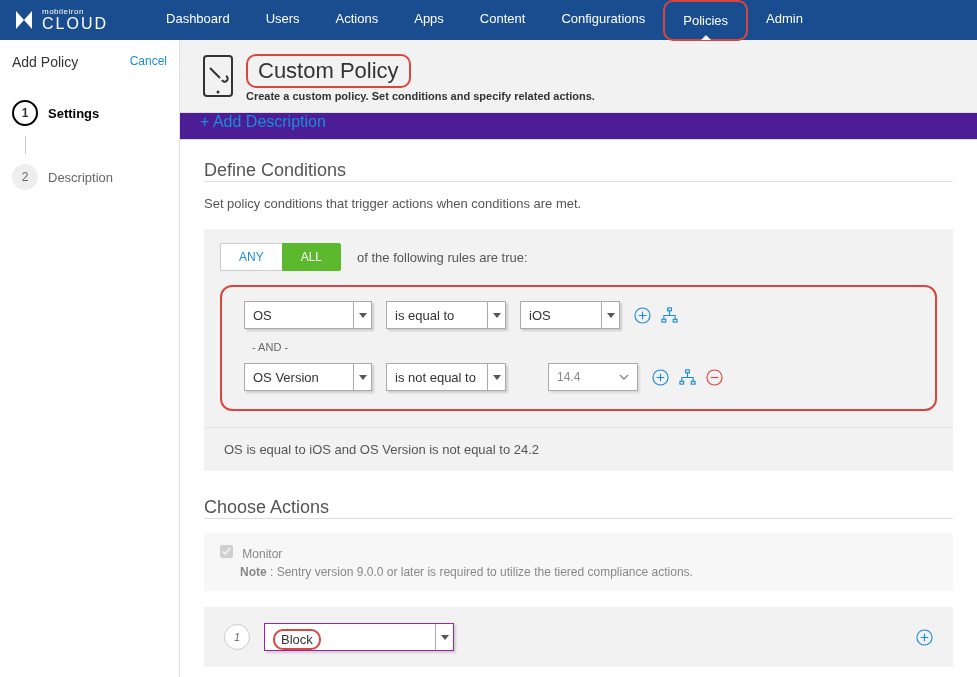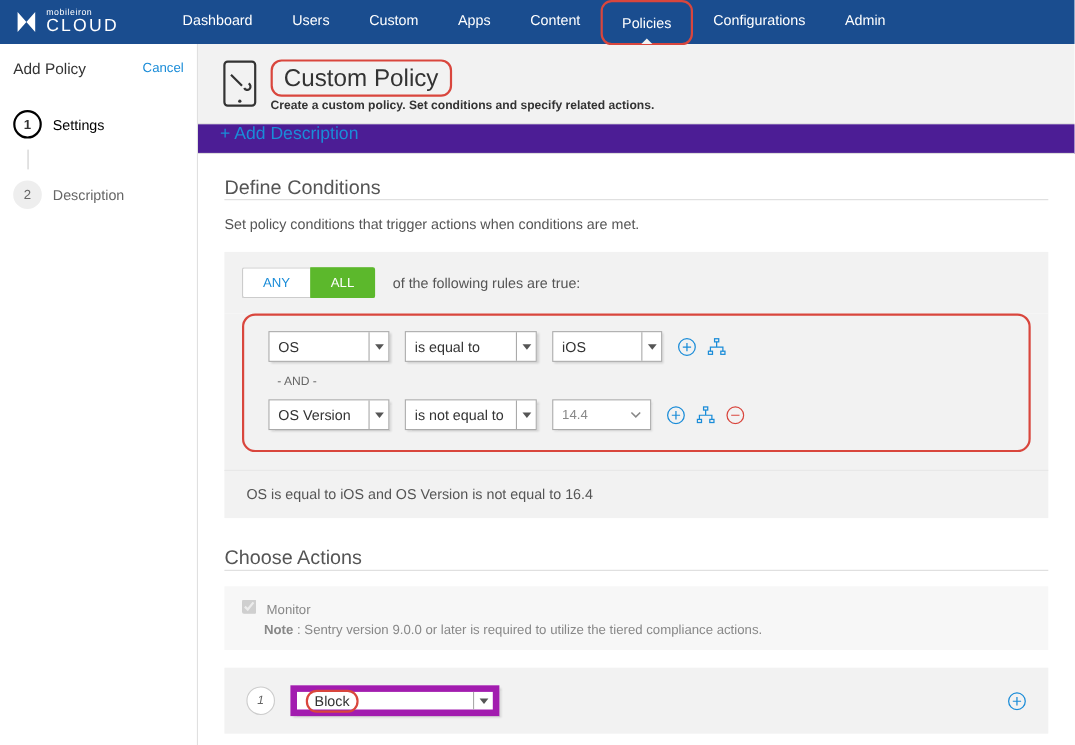--- a/index.html
+++ b/index.html
@@ -18,21 +18,21 @@
     
     .container { display: flex; }
     .sidebar { width: 180px; padding: 14px 12px; border-right: 1px solid #e0e0e0; }
     .sidebar-header { display: flex; justify-content: space-between; margin-bottom: 20px; }
     .sidebar-title { font-size: 14px; color: #333; }
     .cancel-link { color: #1a8cd8; font-size: 12px; cursor: pointer; }
     .steps { list-style: none; }
     .step { display: flex; align-items: center; padding: 10px 0; }
     .step-num { width: 26px; height: 26px; border-radius: 50%; display: flex; align-items: center; justify-content: center; font-size: 12px; margin-right: 10px; }
     .step.active .step-num { border: 2px solid #000; background: #fff; font-weight: bold; }
-    .step.active .step-label { font-weight: normal; color: #000; }
+    .step.active .step-label { font-weight: bold; color: #000; }
     .step:not(.active) .step-num { background: #eee; color: #666; }
     .step:not(.active) .step-label { color: #666; }
     .step-connector { width: 1px; height: 18px; background: #ccc; margin-left: 13px; }
     
     .main { flex: 1; background: #fff; }
     .page-header { background: #f2f2f2; padding: 14px 20px 10px; border-bottom: 1px solid #ddd; display: flex; align-items: flex-start; gap: 10px; }
     .header-icon { width: 36px; height: 44px; flex-shrink: 0; }
     .header-text h1 { font-size: 22px; font-weight: normal; color: #333; display: inline-block; padding: 2px 10px; }
     .header-text .subtitle { font-size: 11px; color: #333; font-weight: bold; margin-top: 2px; }
     .add-desc-row { background: #4c1d95; padding: 0 20px 8px; color: #1a8cd8; font-size: 16px; border-bottom: 1px solid #ddd; }
@@ -46,38 +46,38 @@
     .toggle-btn { padding: 6px 18px; font-size: 12px; border: 1px solid #ccc; cursor: pointer; background: #fff; }
     .toggle-btn.any { color: #1a8cd8; border-right: none; border-radius: 2px 0 0 2px; }
     .toggle-btn.all { background: #5cb82c; color: #fff; border-color: #5cb82c; border-radius: 0 2px 2px 0; }
     .rules-label { margin-left: 16px; color: #555; font-size: 13px; }
     
     .rules-box { background: #f2f2f2; padding: 0 16px 16px; }
     .rules-inner { border: 2px solid #d9463d; border-radius: 12px; padding: 14px 14px 18px 22px; position: relative; }
     .rule-row { display: flex; align-items: center; gap: 14px; }
     .rule-select { position: relative; display: inline-flex; align-items: center; background: #fff; border: 1px solid #aaa; height: 28px; font-size: 13px; padding: 0 8px; box-shadow: 2px 2px 2px rgba(0,0,0,0.15); }
     .rule-select .caret-box { position: absolute; right: 0; top: 0; bottom: 0; width: 18px; border-left: 1px solid #aaa; display: flex; align-items: center; justify-content: center; }
-    .rs-field { width: 110px; }
+    .rs-field { width: 128px; }
     .rs-op { width: 120px; }
     .rs-val { width: 100px; }
-    .rs-val2 { width: 90px; display: inline-flex; align-items: center; justify-content: space-between; background: #fff; border: 1px solid #aaa; height: 28px; padding: 0 8px; box-shadow: 2px 2px 2px rgba(0,0,0,0.1); color: #888; font-size: 12px; }
+    .rs-val2 { width: 90px; display: inline-flex; align-items: center; justify-content: space-between; background: #fff; border: 1px solid #aaa; height: 28px; padding: 0 8px; box-shadow: 2px 2px 2px rgba(0,0,0,0.1); color: #888; font-size: 12px; margin-left: 28px; }
     .and-label { font-size: 11px; color: #666; margin: 12px 0 10px 8px; }
     .rule-icons { display: flex; gap: 10px; align-items: center; }
     .icon-svg { width: 17px; height: 17px; cursor: pointer; }
     
     .summary-bar { padding: 14px 20px; background: #f2f2f2; border-top: 1px solid #e5e5e5; font-size: 13px; color: #555; }
     
     .monitor-box { background: #f7f7f7; padding: 12px 16px; font-size: 12px; color: #555; }
     .monitor-check { margin-right: 6px; }
     .monitor-label { color: #888; }
     .monitor-note { margin-top: 4px; margin-left: 20px; color: #888; }
     
     .action-row { background: #f2f2f2; padding: 16px 20px; display: flex; align-items: center; gap: 14px; margin-top: 16px; position: relative; }
     .action-num { width: 26px; height: 26px; border-radius: 50%; background: #fff; border: 1px solid #ccc; display: flex; align-items: center; justify-content: center; font-size: 11px; font-style: italic; color: #666; }
-    .action-select { position: relative; display: inline-flex; align-items: center; background: #fff; border: 6px solid #a21caf; height: 28px; width: 190px; padding: 0 8px; box-shadow: 2px 2px 2px rgba(0,0,0,0.15); font-size: 13px; }
+    .action-select { position: relative; display: inline-flex; align-items: flex-end; background: #fff; border: 1px solid #a21caf; height: 28px; width: 190px; padding: 0 8px; box-shadow: 2px 2px 2px rgba(0,0,0,0.15); font-size: 13px; }
     .action-select .sel-text { display: inline-block; padding: 1px 6px; }
     .action-add-icon { position: absolute; right: 20px; }
     
     .chev-down { width: 10px; height: 10px; }
     .tri-down { width: 0; height: 0; border-left: 4px solid transparent; border-right: 4px solid transparent; border-top: 5px solid #555; }
   </style>
 </head>
 <body>
 
 <div class="topnav">
@@ -86,25 +86,25 @@
         <path fill="#fff" d="M4 3 L12 12 L4 21 Z M20 3 L12 12 L20 21 Z"></path>
       </svg>
     <div class="logo-text">
       <span class="logo-brand">mobileiron</span>
       <span class="logo-cloud">CLOUD</span>
     </div>
   </div>
   <div class="nav-items">
     <div class="nav-item">Dashboard</div>
     <div class="nav-item">Users</div>
-    <div class="nav-item">Custom</div>
+    <div class="nav-item">Actions</div>
     <div class="nav-item">Apps</div>
     <div class="nav-item">Content</div>
+    <div class="nav-item">Configurations</div>
     <div class="nav-item active highlight-red">Policies</div>
-    <div class="nav-item">Configurations</div>
     <div class="nav-item">Admin</div>
   </div>
 </div>
 
 <div class="container">
   <div class="sidebar">
     <div class="sidebar-header">
       <span class="sidebar-title">Add Policy</span>
       <span class="cancel-link">Cancel</span>
     </div>
@@ -215,21 +215,21 @@
                   <path d="M9 4v5M3 13v-4h12v4" fill="none" stroke="#1a8cd8" stroke-width="1.2"></path>
                 </svg>
               <svg class="icon-svg" viewBox="0 0 18 18">
                   <circle cx="9" cy="9" r="8" fill="none" stroke="#d9463d" stroke-width="1.2"></circle>
                   <path d="M5 9h8" stroke="#d9463d" stroke-width="1.2"></path>
                 </svg>
             </div>
           </div>
         </div>
       </div>
-      <div class="summary-bar">OS is equal to iOS and OS Version is not equal to 16.4</div>
+      <div class="summary-bar">OS is equal to iOS and OS Version is not equal to 24.2</div>
     </div>
 
     <div class="section" style="padding-top:6px;">
       <h2 class="section-title">Choose Actions</h2>
       <div class="monitor-box">
         <div>
           <input type="checkbox" checked="" disabled="" class="monitor-check" style="">
           <span class="monitor-label">Monitor</span>
         </div>
         <div class="monitor-note">

